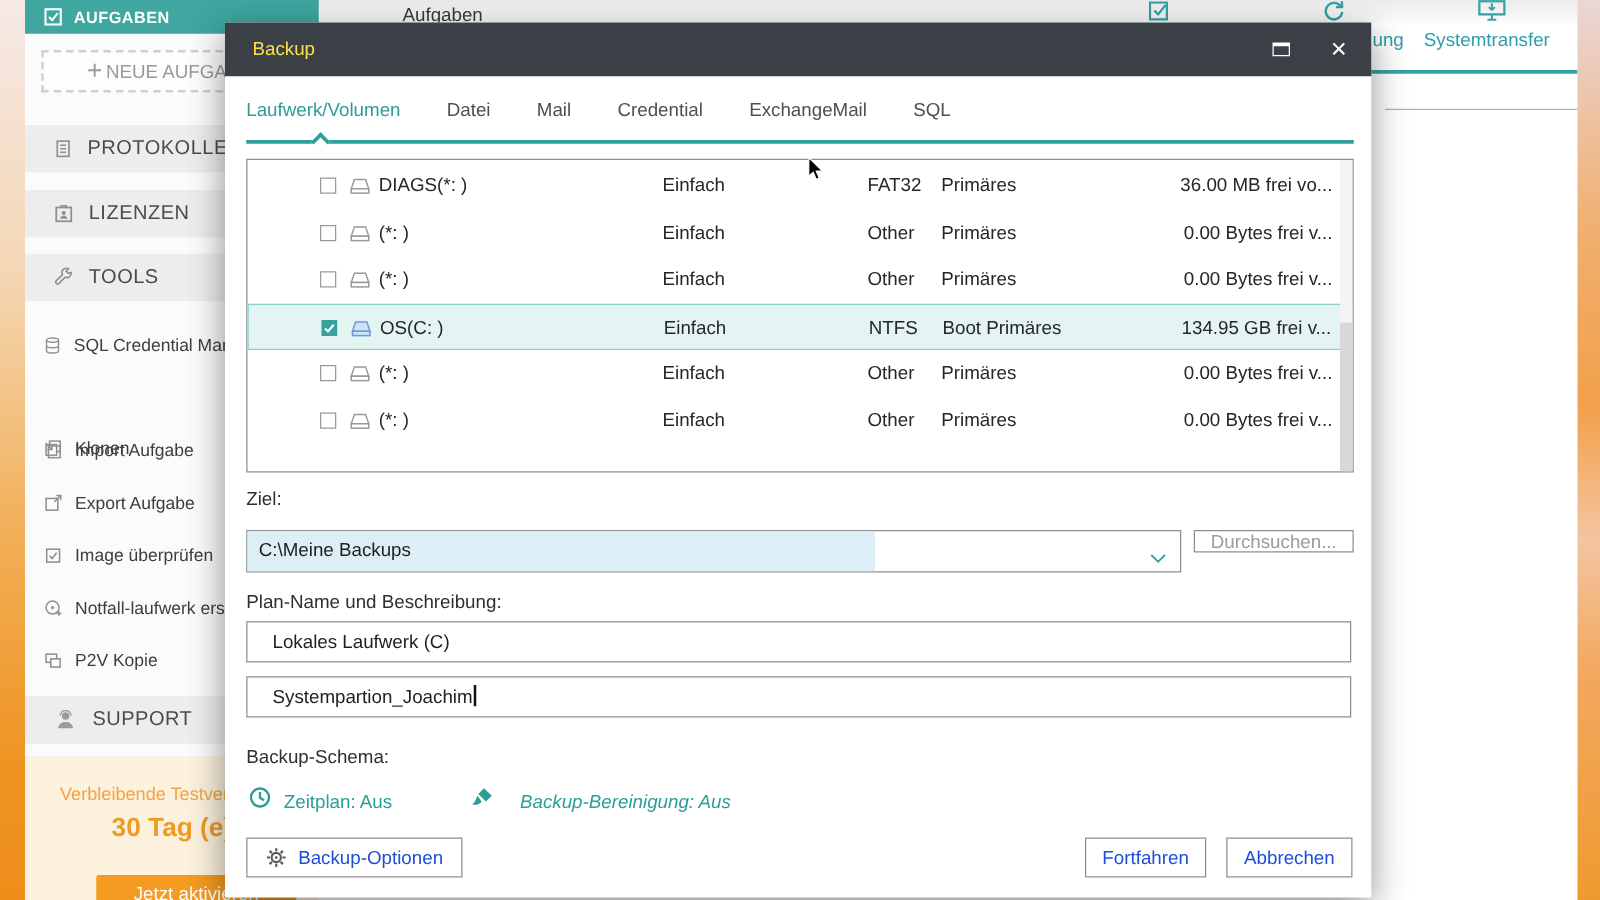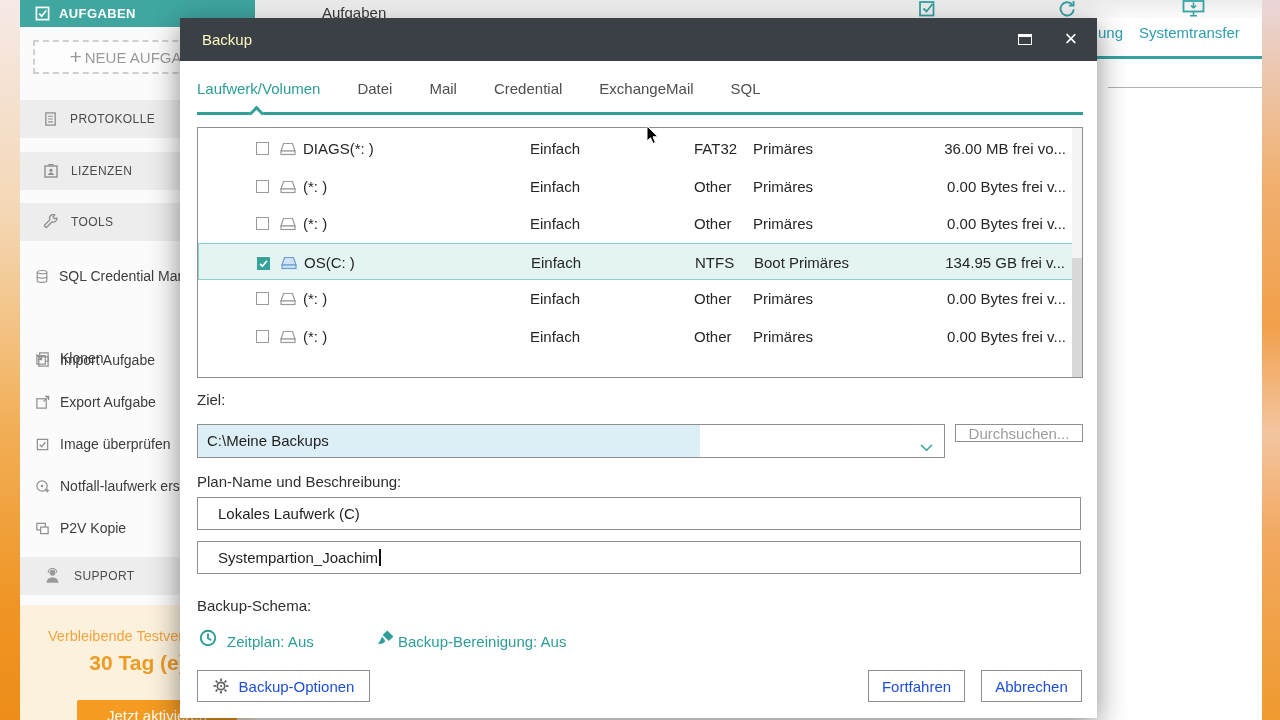--- a/index.html
+++ b/index.html
@@ -24,36 +24,36 @@
   .bg-gray-line { position:absolute; left:1108px; top:87px; width:154px; height:1px; background:#b3b3b3; }
 
   
   .sidebar { position:absolute; left:20px; top:0; width:235px; height:720px; background:#fbfbfb; }
   .side-header { position:absolute; left:0; top:0; width:235px; height:27px; background:#3fa6a0;
     display:flex; align-items:center; gap:9px; padding-left:15px; color:#fff; font-size:13px; font-weight:700; letter-spacing:.4px; }
   .new-task { position:absolute; left:13px; top:40px; width:205px; height:34px; border:2px dashed #cfcfcf;
     display:flex; align-items:center; justify-content:center; gap:3px; color:#9a9a9a; font-size:15px; background:#fdfdfd; }
   .new-task .plus { font-size:21px; font-weight:400; color:#9a9a9a; line-height:20px; }
   .side-section { position:absolute; left:0; width:235px; height:38px; background:#ededed;
-    display:flex; align-items:center; gap:12px; padding-left:23px; font-size:12px; color:#4b4b4b; letter-spacing:.4px; }
+    display:flex; align-items:center; gap:12px; padding-left:23px; font-size:16px; color:#4b4b4b; letter-spacing:.4px; }
   .tool-item { position:absolute; left:0; width:235px; height:30px;
     display:flex; align-items:center; gap:10px; padding-left:15px; font-size:14px; color:#3d3d3d; }
   .trial { position:absolute; left:0; top:605px; width:235px; height:115px; background:#fcf1dd; }
   .trial-line1 { position:absolute; left:28px; top:23px; width:220px; font-size:14.5px; color:#f2a441; white-space:nowrap; }
   .trial-days { position:absolute; left:0; top:46px; width:235px; text-align:center; font-size:21px; font-weight:700; color:#ee9b24; }
   .trial-btn { position:absolute; left:57px; top:95px; width:160px; height:30px; background:#f59b22; color:#fff;
     font-size:15px; display:flex; align-items:center; justify-content:center; border-radius:2px; }
 
   .icon { display:inline-flex; align-items:center; justify-content:center; flex:0 0 auto; }
 
   
   .dialog { position:absolute; left:180px; top:18px; width:917px; height:700px; background:#fff;
     box-shadow:0 8px 28px rgba(0,0,0,.45); z-index:10; }
   .titlebar { position:absolute; left:0; top:0; width:917px; height:43px; background:#3b4046; }
-  .titlebar .title { position:absolute; left:22px; top:0; line-height:43px; color:#fef9c3; font-size:15px; }
+  .titlebar .title { position:absolute; left:22px; top:0; line-height:43px; color:#fde047; font-size:15px; }
   .btn-max { position:absolute; left:838px; top:16px; width:14px; height:11px; border:1px solid #fff; border-top:3px solid #fff; }
   .btn-close { position:absolute; left:876px; top:6px; width:30px; height:30px; color:#fff; font-size:22px;
     display:flex; align-items:center; justify-content:center; font-weight:400; }
 
   .tabs { position:absolute; left:17px; top:62px; display:flex; gap:37px; font-size:15px; color:#4f4f4f; }
   .tab { cursor:default; }
   .tab.active { color:#2c9c96; }
   .tab-underline { position:absolute; left:17px; top:94px; width:886px; height:3px; background:#32a09a; z-index:1; }
   .tab-caret { position:absolute; left:71px; top:90px; width:11px; height:11px; background:#fff;
     border-left:3px solid #32a09a; border-top:3px solid #32a09a; transform:rotate(45deg); z-index:2; }
@@ -371,21 +371,21 @@
     <div class="flabel" style="top:579px;">Backup-Schema:</div>
     <span class="schema-icon" style="left:19px;"><svg width="18" height="18" viewBox="0 0 18 18">
           <circle cx="9" cy="9" r="7.2" fill="none" stroke="#2d9d97" stroke-width="1.9"></circle>
           <path d="M9 4.6V9.2l3.2 2" fill="none" stroke="#2d9d97" stroke-width="1.9"></path>
         </svg></span>
     <div class="schema-item" style="left:47px;">Zeitplan: Aus</div>
     <span class="schema-icon" style="left:197px;"><svg width="18" height="18" viewBox="0 0 18 18">
           <path d="M10.2 1.5l6.2 6-4.6 4.6-6.2-6z" fill="#2d9d97"></path>
           <path d="M5 7.6C4 10 3.2 12.6 .8 14.6c2.8.8 6-.2 7.6-2.3z" fill="#2d9d97"></path>
         </svg></span>
-    <div class="schema-item" style="left:218px;">Backup-Bereinigung: Aus</div>
+    <div class="schema-item" style="left:236px;font-style:italic;">Backup-Bereinigung: Aus</div>
 
     <div class="btn options-btn">
       <span class="icon">
           <svg width="16" height="16" viewBox="0 0 16 16">
             <g stroke="#5a5a5a" stroke-width="1.7">
               <line x1="8" y1="0.5" x2="8" y2="3"></line>
               <line x1="8" y1="13" x2="8" y2="15.5"></line>
               <line x1="0.5" y1="8" x2="3" y2="8"></line>
               <line x1="13" y1="8" x2="15.5" y2="8"></line>
               <line x1="2.7" y1="2.7" x2="4.5" y2="4.5"></line>

